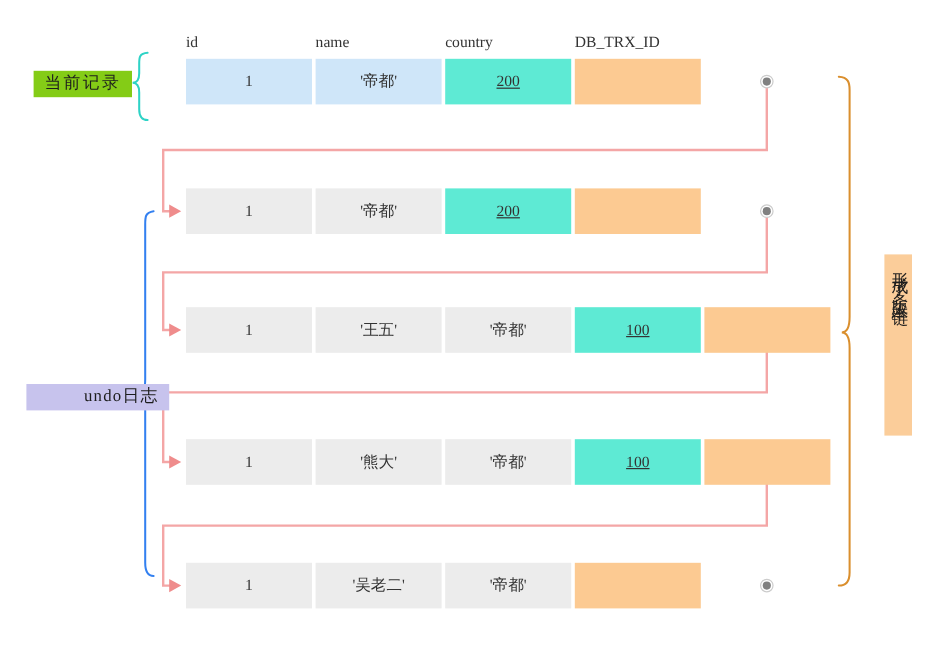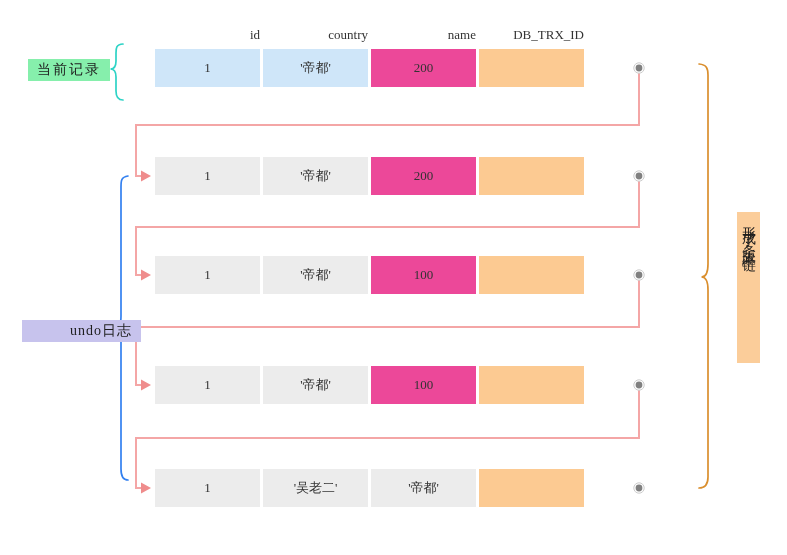--- a/index.html
+++ b/index.html
@@ -6,39 +6,39 @@
   .canvas{
     position:relative;
     width:787px;height:555px;
     background:#ffffff;
     font-family:"Liberation Serif","DejaVu Serif",serif;
     color:#333;
     overflow:hidden;
   }
   .overlay{position:absolute;left:0;top:0;width:787px;height:555px;pointer-events:none;}
   .hdr-row{position:absolute;left:155px;top:26px;display:flex;gap:3px;}
-  .hdr-cell{width:105px;height:17px;text-align:right;font-size:13px;line-height:17px;color:#333;}
+  .hdr-cell{width:105px;height:17px;text-align:left;font-size:13px;line-height:17px;color:#333;}
   .row{position:absolute;left:155px;display:flex;gap:3px;}
   .cell{
     width:105px;height:38px;
     display:flex;align-items:center;justify-content:center;
     font-size:13px;color:#333;
   }
   .c-blue{background:#cfe6f9;}
   .c-gray{background:#ececec;}
-  .c-pink{background:#ec4899;}
+  .c-pink{background:#5eead4;text-decoration:underline;}
   .c-orange{background:#fcca92;}
   .tag{
     position:absolute;
     font-size:14px;line-height:20px;
     padding:1px 9px;
     color:#1d1d1d;
     letter-spacing:2px;
   }
-  .tag-green{left:28px;top:59px;background:#86efac;text-align:right;}
+  .tag-green{left:28px;top:59px;background:#84cc16;text-align:right;}
   .tag-purple{left:22px;top:320px;background:#c7c3ed;letter-spacing:1px;padding-left:48px;}
   .v-label{
     position:absolute;left:737px;top:212px;
     width:23px;height:151px;
     background:#fbcd9a;
     writing-mode:vertical-rl;text-orientation:upright;
     font-size:14px;letter-spacing:4.5px;
     color:#1d1d1d;
     display:flex;align-items:center;
     padding-top:3px;box-sizing:border-box;
@@ -77,48 +77,50 @@
       <circle cx="639" cy="275" r="3.4" fill="#808080"></circle>
       <circle cx="639" cy="385" r="5.2" fill="#ffffff" stroke="#cccccc" stroke-width="1"></circle>
       <circle cx="639" cy="385" r="3.4" fill="#808080"></circle>
       <circle cx="639" cy="488" r="5.2" fill="#ffffff" stroke="#cccccc" stroke-width="1"></circle>
       <circle cx="639" cy="488" r="3.4" fill="#808080"></circle>
     </g>
   </svg>
 
   <div class="hdr-row">
     <div class="hdr-cell">id</div>
+    <div class="hdr-cell">name</div>
     <div class="hdr-cell">country</div>
-    <div class="hdr-cell">name</div>
     <div class="hdr-cell">DB_TRX_ID</div>
   </div>
 
   <div class="row" style="top:49px">
     <div class="cell c-blue">1</div>
     <div class="cell c-blue">'帝都'</div>
     <div class="cell c-pink">200</div>
     <div class="cell c-orange"></div>
   </div>
 
   <div class="row" style="top:157px">
     <div class="cell c-gray">1</div>
     <div class="cell c-gray">'帝都'</div>
     <div class="cell c-pink">200</div>
     <div class="cell c-orange"></div>
   </div>
 
   <div class="row" style="top:256px">
     <div class="cell c-gray">1</div>
+    <div class="cell c-gray">'王五'</div>
     <div class="cell c-gray">'帝都'</div>
     <div class="cell c-pink">100</div>
     <div class="cell c-orange"></div>
   </div>
 
   <div class="row" style="top:366px">
     <div class="cell c-gray">1</div>
+    <div class="cell c-gray">'熊大'</div>
     <div class="cell c-gray">'帝都'</div>
     <div class="cell c-pink">100</div>
     <div class="cell c-orange"></div>
   </div>
 
   <div class="row" style="top:469px">
     <div class="cell c-gray">1</div>
     <div class="cell c-gray">'吴老二'</div>
     <div class="cell c-gray">'帝都'</div>
     <div class="cell c-orange"></div>

